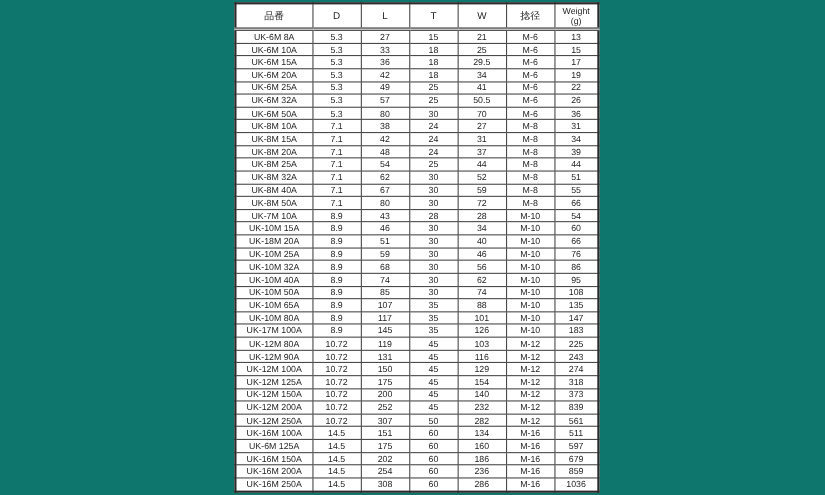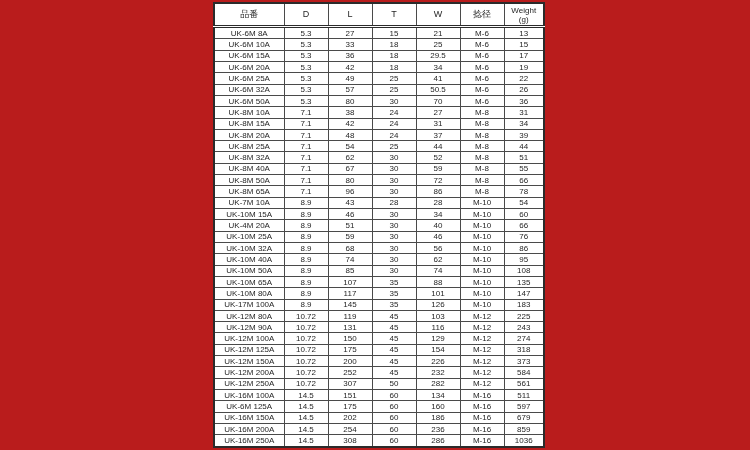--- a/index.html
+++ b/index.html
@@ -8,21 +8,21 @@
     width: 750px;
     height: 450px;
     background: #ffffff;
     font-family: "Liberation Sans", "DejaVu Sans", sans-serif;
     overflow: hidden;
   }
   .page {
     position: relative;
     width: 750px;
     height: 450px;
-    background: #b91c1c;
+    background: #0f766e;
   }
   .spec-table-wrap {
     position: absolute;
     left: 213px;
     top: 2px;
     width: 330px;
     height: 446px;
   }
   table.spec-table {
     width: 100%;
@@ -216,48 +216,39 @@
           <tr>
             <td>UK-8M 50A</td>
             <td>7.1</td>
             <td>80</td>
             <td>30</td>
             <td>72</td>
             <td>M-8</td>
             <td>66</td>
           </tr>
           <tr>
-            <td>UK-8M 65A</td>
-            <td>7.1</td>
-            <td>96</td>
-            <td>30</td>
-            <td>86</td>
-            <td>M-8</td>
-            <td>78</td>
-          </tr>
-          <tr>
             <td>UK-7M 10A</td>
             <td>8.9</td>
             <td>43</td>
             <td>28</td>
             <td>28</td>
             <td>M-10</td>
             <td>54</td>
           </tr>
           <tr>
             <td>UK-10M 15A</td>
             <td>8.9</td>
             <td>46</td>
             <td>30</td>
             <td>34</td>
             <td>M-10</td>
             <td>60</td>
           </tr>
           <tr>
-            <td>UK-4M 20A</td>
+            <td>UK-18M 20A</td>
             <td>8.9</td>
             <td>51</td>
             <td>30</td>
             <td>40</td>
             <td>M-10</td>
             <td>66</td>
           </tr>
           <tr>
             <td>UK-10M 25A</td>
             <td>8.9</td>
@@ -355,32 +346,32 @@
             <td>45</td>
             <td>154</td>
             <td>M-12</td>
             <td>318</td>
           </tr>
           <tr>
             <td>UK-12M 150A</td>
             <td>10.72</td>
             <td>200</td>
             <td>45</td>
-            <td>226</td>
+            <td>140</td>
             <td>M-12</td>
             <td>373</td>
           </tr>
           <tr>
             <td>UK-12M 200A</td>
             <td>10.72</td>
             <td>252</td>
             <td>45</td>
             <td>232</td>
             <td>M-12</td>
-            <td>584</td>
+            <td>839</td>
           </tr>
           <tr>
             <td>UK-12M 250A</td>
             <td>10.72</td>
             <td>307</td>
             <td>50</td>
             <td>282</td>
             <td>M-12</td>
             <td>561</td>
           </tr>

